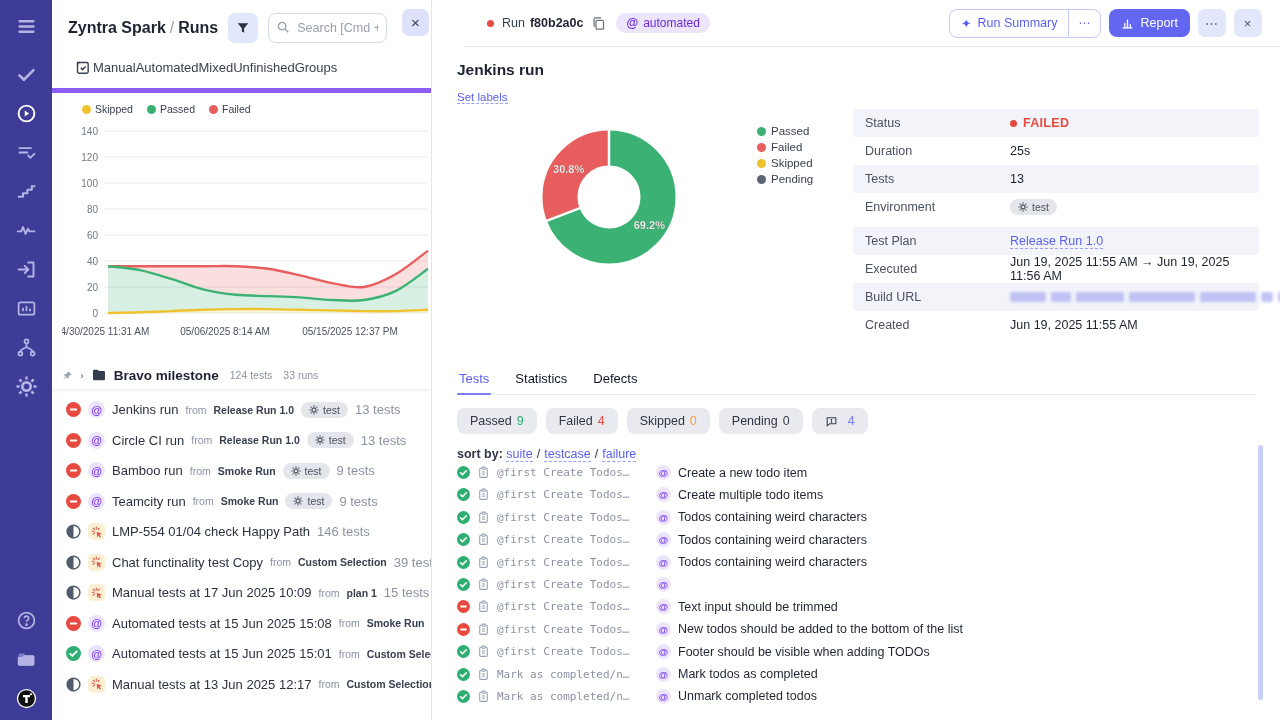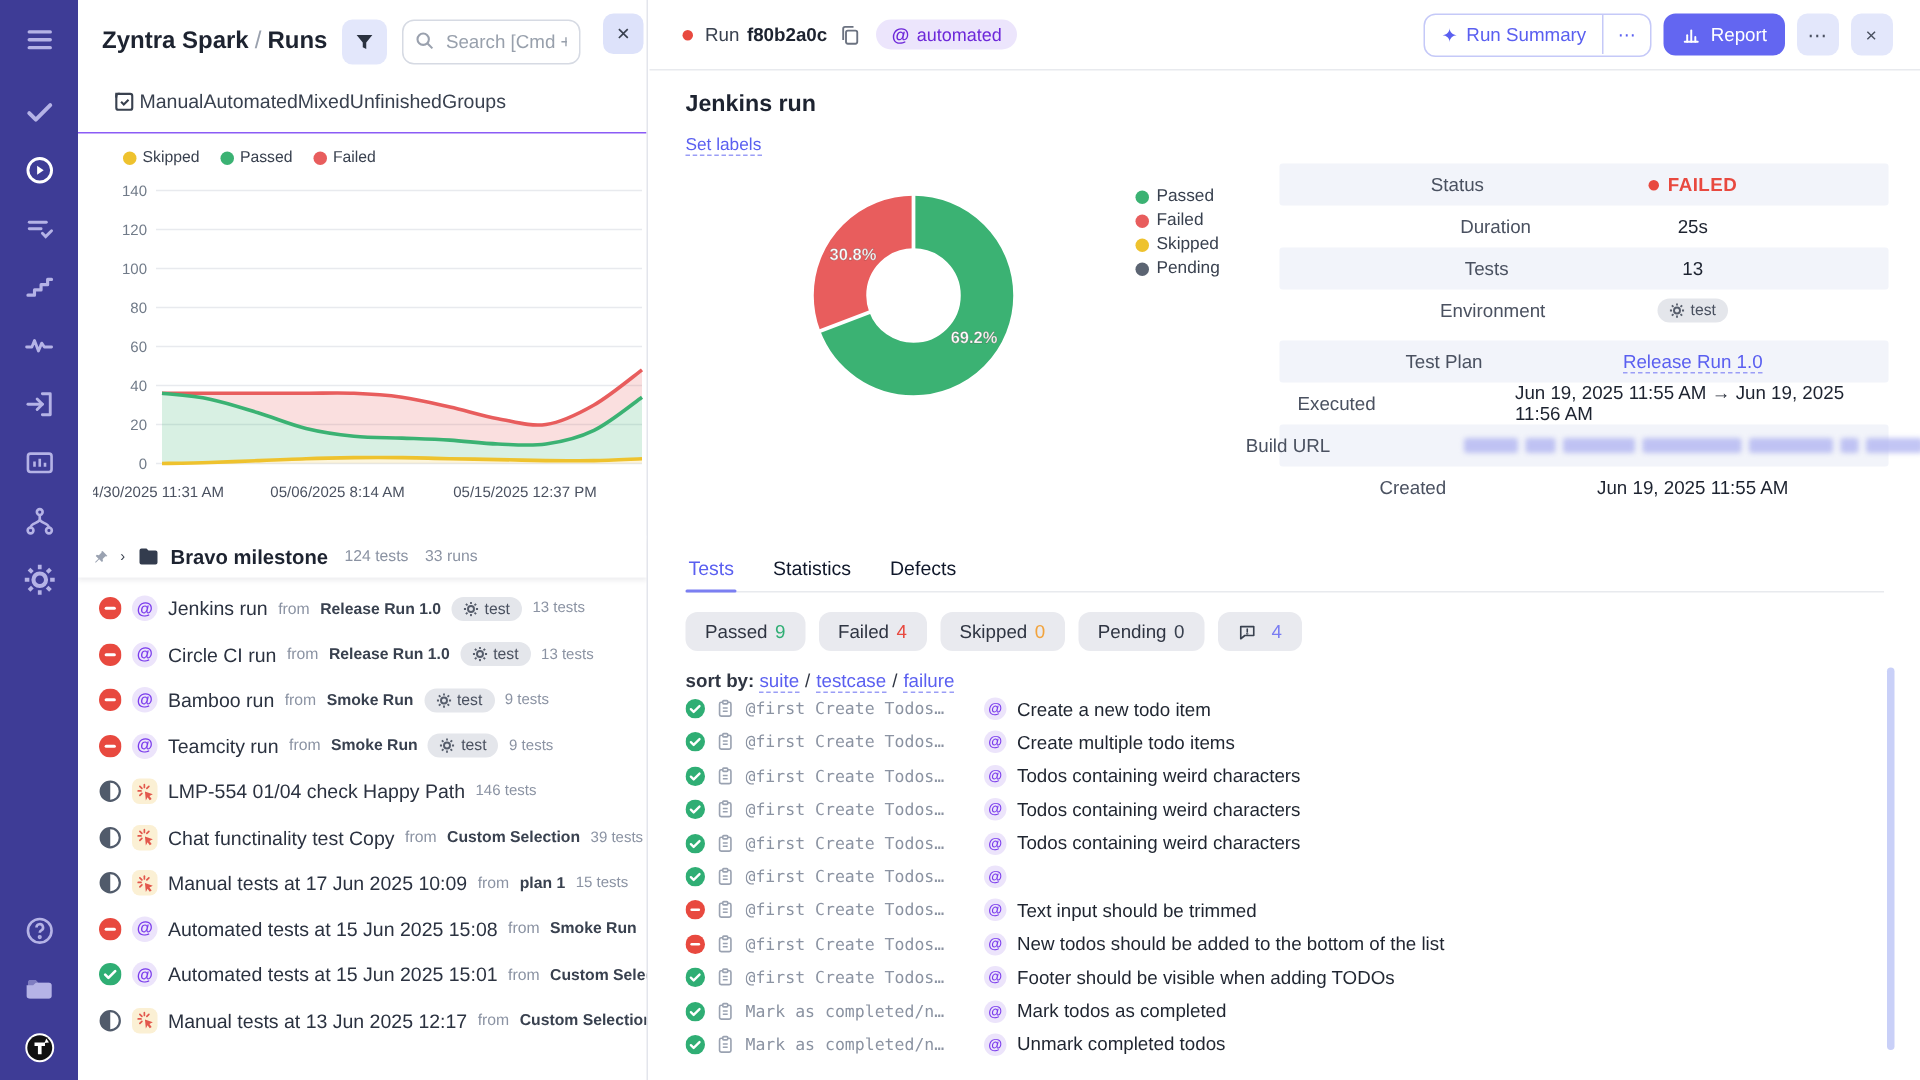--- a/index.html
+++ b/index.html
@@ -19,21 +19,21 @@
   .left-panel{position:absolute;left:52px;top:0;width:380px;height:720px;background:#fff;border-right:1px solid #e3e5ec;overflow:hidden;}
   .lp-header{display:flex;align-items:center;gap:10px;padding:13px 44px 10px 16px;position:relative;}
   .breadcrumb{font-size:16px;font-weight:bold;white-space:nowrap;color:#1d2330;}
   .breadcrumb .sep{color:#9aa1ae;font-weight:normal;padding:0 4px;}
   .filter-btn{width:30px;height:30px;border-radius:7px;background:#e3e7fb;display:flex;align-items:center;justify-content:center;cursor:pointer;flex:none;}
   .search-box{position:relative;flex:1;min-width:0;}
   .search-box input{width:100%;height:30px;border:1px solid #d6dae3;border-radius:8px;padding:0 8px 0 28px;font-size:12.5px;font-family:"Liberation Sans",sans-serif;color:#222835;outline:none;}
   .search-box input::placeholder{color:#98a0ac;}
   .search-glyph{position:absolute;left:8px;top:7px;width:14px;height:14px;color:#9aa1ae;}
   .lp-close{position:absolute;right:2px;top:9px;width:27px;height:27px;border-radius:7px;background:#dde2fa;color:#39414f;display:flex;align-items:center;justify-content:center;font-size:15px;cursor:pointer;z-index:5;}
-  .lp-tabs{display:flex;align-items:center;padding:6px 16px 12px 22px;border-bottom:1px solid #8b5cf6;}
+  .lp-tabs{display:flex;align-items:center;padding:6px 16px 12px 22px;border-bottom:5px solid #8b5cf6;}
   .lp-tab{font-size:13px;color:#39414f;cursor:pointer;white-space:nowrap;}
   .select-icon{width:17px;height:17px;color:#39414f;margin-right:2px;cursor:pointer;}
 
   
   .chart-wrap{padding:10px 2px 0 0;}
   .chart-legend{display:flex;gap:14px;align-items:center;padding-left:30px;margin-bottom:2px;}
   .cl-item{display:flex;align-items:center;gap:4px;font-size:10.5px;color:#39414f;cursor:pointer;}
   .cl-dot{width:9px;height:9px;border-radius:50%;}
 
   
@@ -49,25 +49,25 @@
   .sticon svg{width:100%;height:100%;display:block;}
   .ticon{width:17px;height:17px;border-radius:50%;display:flex;align-items:center;justify-content:center;flex:none;}
   .ticon.auto{background:#ece4fb;color:#7a3bec;font-weight:bold;font-size:11px;}
   .ticon.manual{background:#fbf0d4;border-radius:5px;}
   .ticon.manual svg{width:12px;height:12px;}
   .run-name{font-size:13px;color:#2b3240;}
   .run-from{font-size:10.5px;color:#8b93a3;}
   .run-plan{font-size:10.5px;font-weight:bold;color:#39414f;}
   .chip{display:inline-flex;align-items:center;gap:4px;background:#e4e6eb;border-radius:10px;padding:2px 8px;font-size:10.5px;color:#4a5160;white-space:nowrap;}
   .chip svg{width:10px;height:10px;}
-  .run-count{font-size:10px;color:#8b93a3;}
+  .run-count{font-size:13px;color:#8b93a3;}
 
   
   .right-panel{position:absolute;left:433px;top:0;width:847px;height:720px;background:#fff;}
-  .rp-topbar{height:47px;display:flex;align-items:center;padding:0 18px 0 22px;border-bottom:1px solid #e8eaee;}
+  .rp-topbar{height:47px;display:flex;align-items:center;padding:0 18px 0 22px;border-bottom:1px solid #e8eaee;margin-left:32px;}
   .dot{width:7px;height:7px;border-radius:50%;display:inline-block;}
   .dot.red{background:#e8493f;}
   .rp-run-label{font-size:12.5px;color:#39414f;margin-left:8px;}
   .rp-run-id{font-size:12.5px;font-weight:bold;color:#1d2330;margin-left:5px;}
   .copy-ic{width:15px;height:15px;color:#6b7280;margin-left:8px;cursor:pointer;}
   .tag-pill{display:inline-flex;align-items:center;gap:5px;background:#ece5fc;border-radius:13px;padding:3px 10px;font-size:12px;color:#6d28d9;margin-left:10px;cursor:default;}
   .tag-pill .at{font-weight:bold;font-size:12px;}
   .rp-actions{margin-left:auto;display:flex;align-items:center;gap:8px;}
   .split-btn{display:flex;align-items:center;border:1px solid #c5c9f8;border-radius:8px;overflow:hidden;background:#fff;}
   .split-main{display:flex;align-items:center;gap:6px;padding:6px 11px;font-size:12.5px;color:#5a5ff0;cursor:pointer;}
@@ -78,21 +78,21 @@
 
   .rp-body{padding:14px 24px 0 24px;}
   .run-title{font-size:15.5px;font-weight:bold;color:#1d2330;margin:0 0 8px 0;}
   .set-labels{font-size:11.5px;color:#5a5ff0;border-bottom:1px dashed #9a9df6;display:inline-block;cursor:pointer;}
 
   .overview{display:flex;margin-top:4px;min-height:248px;}
   .donut-wrap{width:300px;padding-left:64px;flex:none;}
   .donut-legend{width:96px;padding-top:16px;flex:none;}
   .dl-item{display:flex;align-items:center;gap:5px;font-size:11.5px;color:#39414f;margin-bottom:4px;}
   .details{flex:1;max-width:406px;margin-left:auto;}
-  .d-row{display:flex;align-items:center;min-height:28px;padding:0 12px;border-radius:2px;justify-content:center;}
+  .d-row{display:flex;align-items:center;min-height:28px;padding:0 12px;border-radius:2px;}
   .d-row.alt{background:#f2f4fa;}
   .d-row.gap{margin-top:6px;}
   .d-label{width:145px;font-size:12.5px;color:#4a5160;flex:none;}
   .d-value{font-size:12.5px;color:#1d2330;display:flex;align-items:center;gap:6px;}
   .d-value.status{color:#e8493f;font-weight:bold;font-size:12.5px;letter-spacing:.3px;}
   .d-value a{color:#5a5ff0;text-decoration:none;border-bottom:1px dashed #9a9df6;cursor:pointer;}
   .redacted{display:flex;gap:5px;align-items:center;filter:blur(1.6px);}
   .redacted span{height:10px;border-radius:2px;background:#aeb2f0;opacity:.75;display:inline-block;}
 
   .rp-tabs{display:flex;gap:22px;border-bottom:1px solid #e8eaee;margin-top:10px;}

